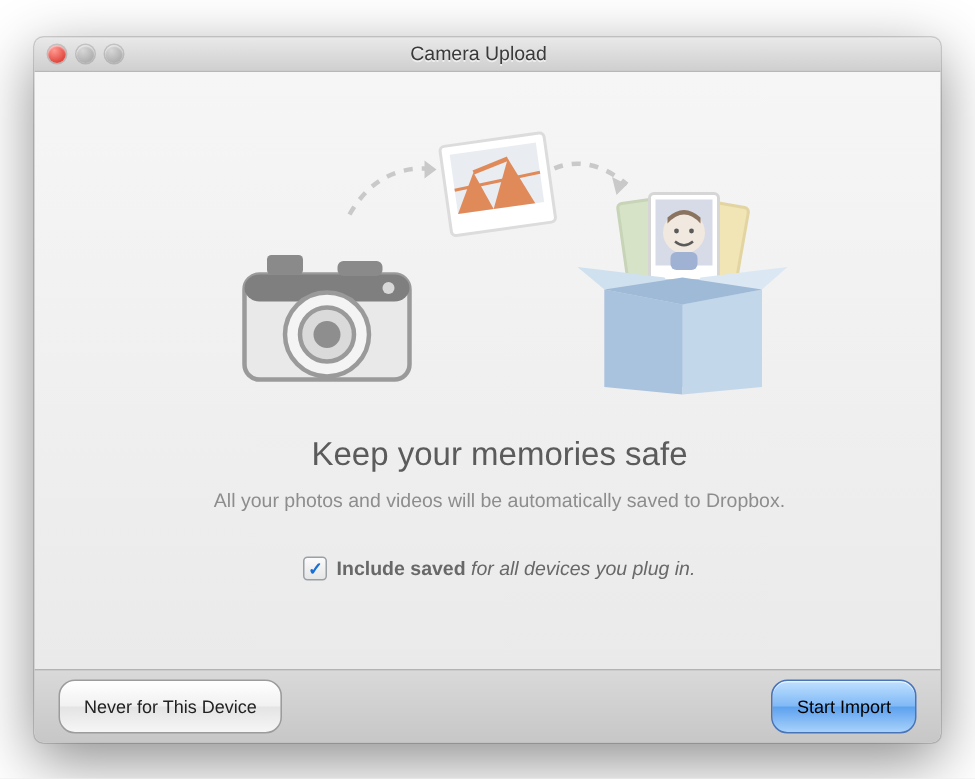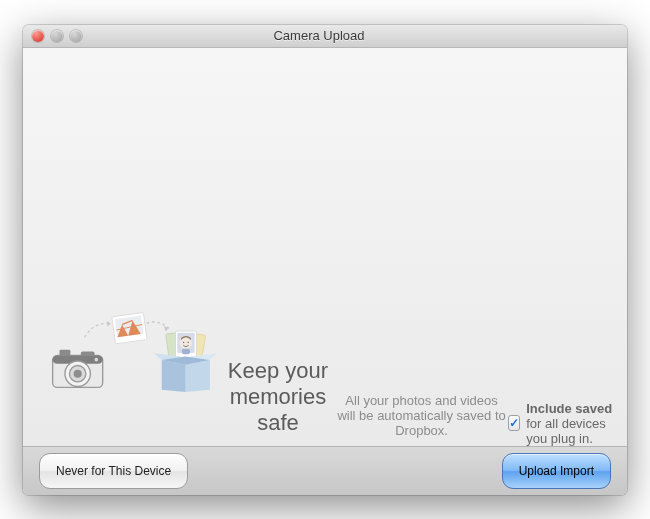--- a/index.html
+++ b/index.html
@@ -49,41 +49,41 @@
     text-align: center;
     font-size: 13px;
     color: #3a3a3a;
     text-shadow: 0 1px 0 rgba(255,255,255,0.6);
     pointer-events: none;
   }
   .content {
     flex: 1;
     background: linear-gradient(#f6f6f6, #eaeaea);
     display: flex;
-    flex-direction: row;
-    align-items: flex-end;
+    flex-direction: column;
+    align-items: center;
     padding-top: 30px;
     padding-left: 16px;
   }
   .illustration {
     width: 400px;
     height: 190px;
   }
   h1.headline {
     margin: 22px 0 10px 0;
     font-size: 22px;
     font-weight: 400;
     color: #5b5b5b;
     text-align: center;
   }
   .subtext {
     font-size: 13px;
     color: #8d8d8d;
     text-align: center;
-    margin: 0 0 8px 0;
+    margin: 0 0 30px 0;
   }
   .checkbox-row {
     display: flex;
     align-items: center;
     gap: 6px;
     font-size: 13px;
   }
   .checkbox {
     width: 14px; height: 14px;
     border-radius: 3px;
@@ -91,21 +91,21 @@
     border: 1px solid #9aa0a6;
     display: flex; align-items: center; justify-content: center;
   }
   .checkbox .mark {
     color: #1a6fd6;
     font-size: 12px;
     font-weight: bold;
     line-height: 1;
   }
   .checkbox-bold { font-weight: bold; color: #686868; }
-  .checkbox-rest { color: #686868; }
+  .checkbox-rest { color: #686868; font-style: italic; }
   .button-bar {
     height: 48px;
     background: linear-gradient(#d9d9d9, #c7c7c7);
     border-top: 1px solid #b3b3b3;
     display: flex;
     align-items: center;
     padding: 0 16px;
     gap: 12px;
   }
   .spacer { flex: 1; }
@@ -207,16 +207,16 @@
       </div>
       <span>
         <span class="checkbox-bold">Include saved</span><span class="checkbox-rest"> for all devices you plug in.</span>
       </span>
     </div>
   </div>
 
   <div class="button-bar">
     <button class="mac-btn">Never for This Device</button>
     <div class="spacer"></div>
-    <button class="mac-btn primary">Upload Import</button>
+    <button class="mac-btn primary">Start Import</button>
   </div>
 
 </div>
 
 </body></html>

